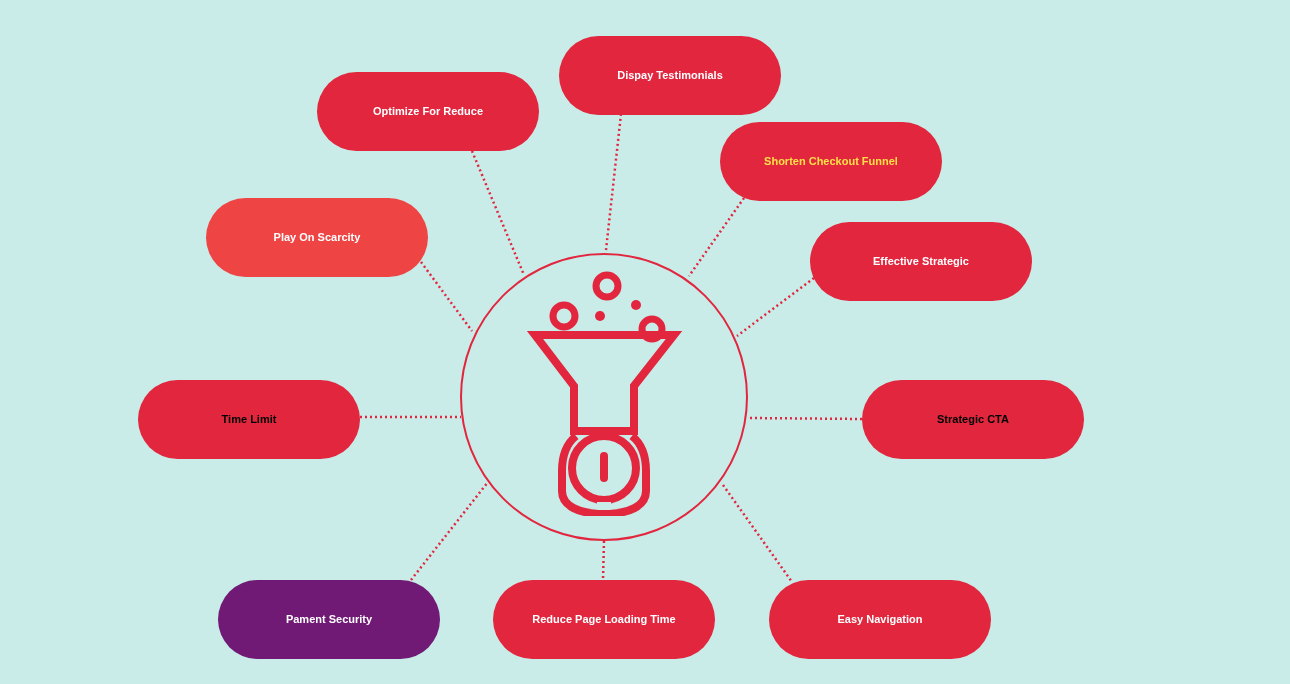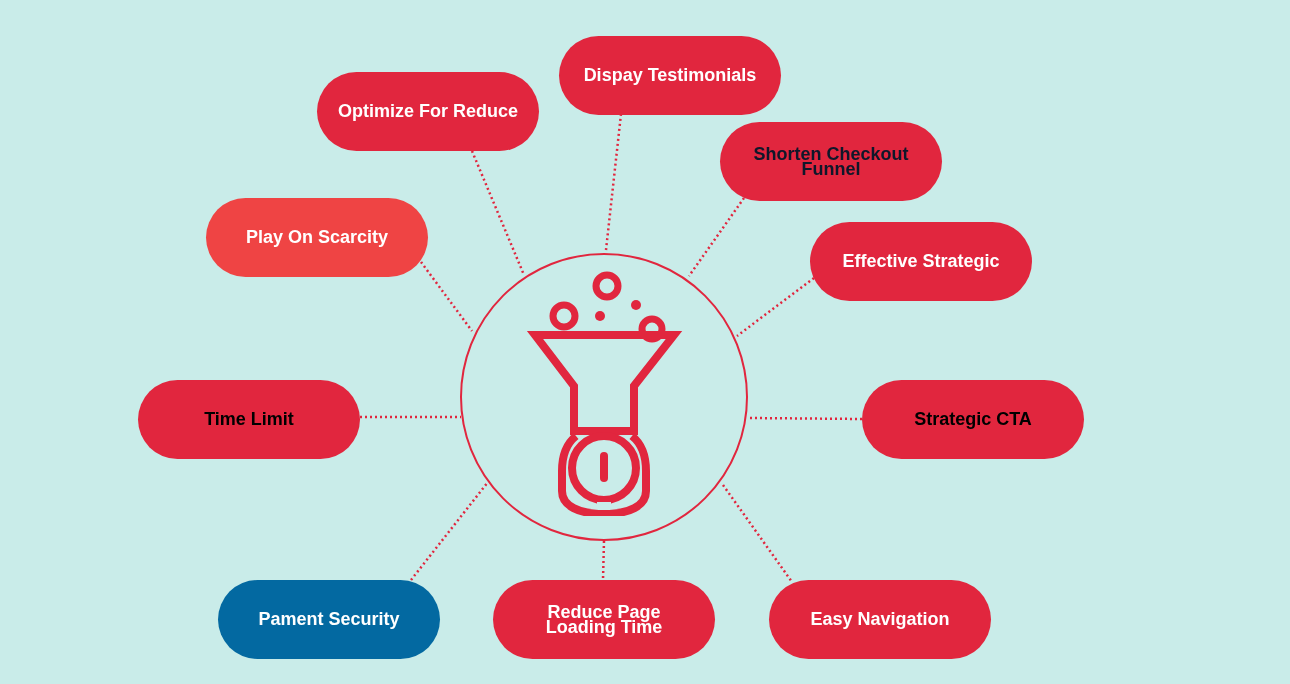--- a/index.html
+++ b/index.html
@@ -11,21 +11,21 @@
   }
   #canvas { position: absolute; left: 0; top: 0; width: 1290px; height: 684px; }
   .pill {
     position: absolute;
     width: 222px; height: 79px;
     border-radius: 40px;
     display: flex; align-items: center; justify-content: center;
     text-align: center;
     color: #ffffff;
     font-weight: bold;
-    font-size: 18px;
+    font-size: 11px;
     line-height: 15px;
     box-sizing: border-box;
     padding: 0 18px;
     cursor: pointer;
   }
   .pill span { display: block; }
   .hub {
     position: absolute;
     box-sizing: border-box;
     border-radius: 50%;
@@ -72,36 +72,36 @@
   </g>
 </svg>
 
 <div id="pills">
   <div class="pill" style="left: 559px; top: 36px; background: rgb(225, 38, 62); color: rgb(255, 255, 255);">
       <span>Dispay Testimonials</span>
     </div>
   <div class="pill" style="left: 317px; top: 72px; background: rgb(225, 38, 62); color: rgb(255, 255, 255);">
       <span>Optimize For Reduce</span>
     </div>
-  <div class="pill" style="left: 720px; top: 122px; background: rgb(225, 38, 62); color: #0f172a;">
+  <div class="pill" style="left: 720px; top: 122px; background: rgb(225, 38, 62); color: #fde047;">
       <span>Shorten Checkout Funnel</span>
     </div>
   <div class="pill" style="left: 206px; top: 198px; background: #ef4444; color: rgb(255, 255, 255);">
       <span>Play On Scarcity</span>
     </div>
   <div class="pill" style="left: 810px; top: 222px; background: rgb(225, 38, 62); color: rgb(255, 255, 255);">
       <span>Effective Strategic</span>
     </div>
   <div class="pill" style="left: 138px; top: 380px; background: rgb(225, 38, 62); color: #000000;">
       <span>Time Limit</span>
     </div>
   <div class="pill" style="left: 862px; top: 380px; background: rgb(225, 38, 62); color: #000000;">
       <span>Strategic CTA</span>
     </div>
-  <div class="pill" style="left: 218px; top: 580px; background: #0369a1; color: rgb(255, 255, 255);">
+  <div class="pill" style="left: 218px; top: 580px; background: #701a75; color: rgb(255, 255, 255);">
       <span>Pament Security</span>
     </div>
   <div class="pill" style="left: 493px; top: 580px; background: rgb(225, 38, 62); color: rgb(255, 255, 255);">
       <span style="width:170px;">Reduce Page Loading Time</span>
     </div>
   <div class="pill" style="left: 769px; top: 580px; background: rgb(225, 38, 62); color: rgb(255, 255, 255);">
       <span>Easy Navigation</span>
     </div>
 </div>
 

